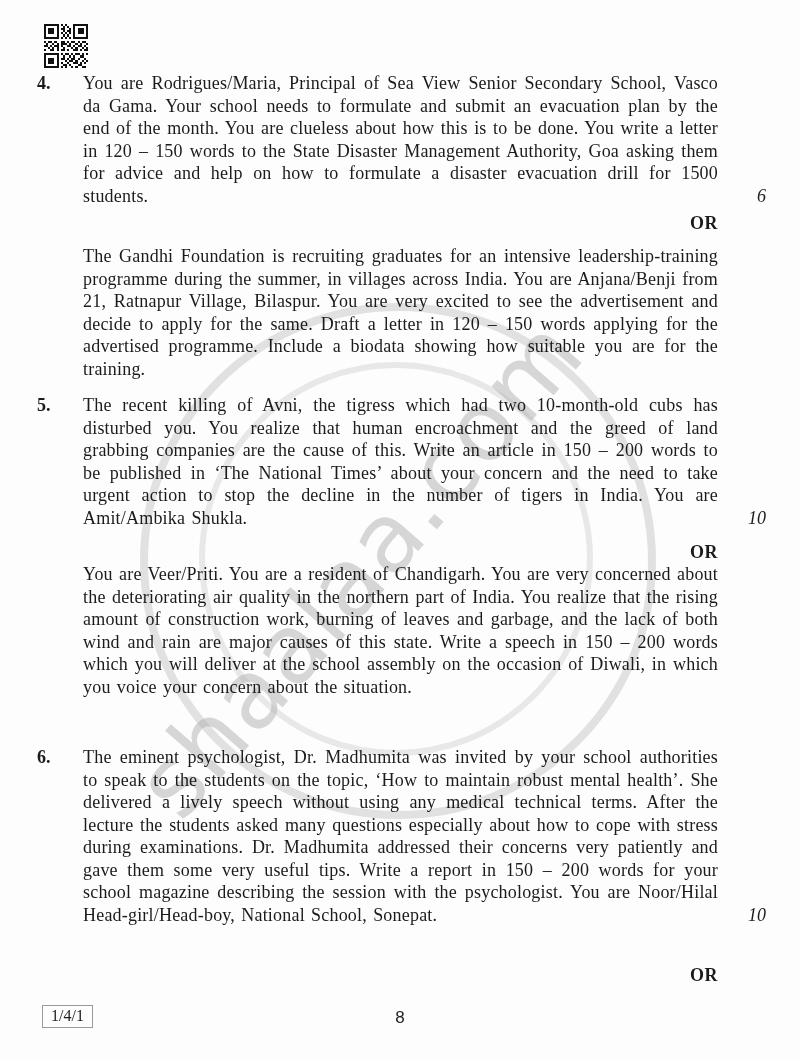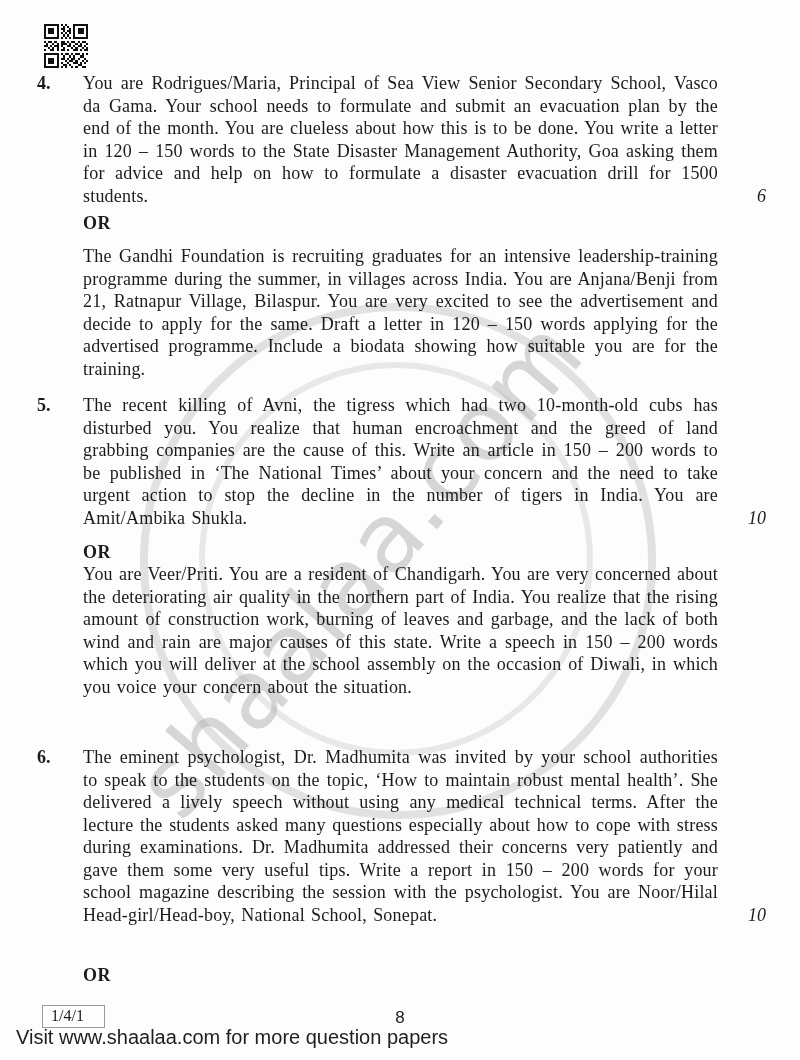--- a/index.html
+++ b/index.html
@@ -45,28 +45,28 @@
     position:absolute;left:-46px;top:0;width:36px;
     font-weight:bold;text-align:left;letter-spacing:0;
   }
   .marks{
     position:absolute;right:-48px;bottom:0;
     font-style:italic;letter-spacing:0;word-spacing:0;
     font-size:18px;
   }
   .or-head{
     position:absolute;left:83px;width:635px;
-    text-align:left;font-weight:bold;font-size:18px;
+    text-align:right;font-weight:bold;font-size:18px;
     letter-spacing:0.5px;
   }
   
   .paper-code{
     position:absolute;left:42px;top:1005px;
     border:1px solid #9a9a9a;
-    padding:1px 20px 2px 8px;
+    padding:1px 8px 2px 8px;
     font-size:16px;background:transparent;
     z-index:5;
   }
   .page-num{
     position:absolute;left:0;top:1008px;width:800px;
     text-align:center;
     font-family:"Liberation Sans","DejaVu Sans",sans-serif;
     font-size:17px;color:#222;
   }
   .promo{
@@ -223,16 +223,15 @@
     <div class="qblock" style="top:746px;">
       <span class="qnum">6.</span>
       <span>The eminent psychologist, Dr. Madhumita was invited by your school authorities to speak to the students on the topic, ‘How to maintain robust mental health’. She delivered a lively speech without using any medical technical terms. After the lecture the students asked many questions especially about how to cope with stress during examinations. Dr. Madhumita addressed their concerns very patiently and gave them some very useful tips. Write a report in 150 – 200 words for your school magazine describing the session with the psychologist. You are Noor/Hilal Head-girl/Head-boy, National School, Sonepat.</span>
       <span class="marks">10</span>
     </div>
 
     <div class="or-head" style="top:965px;">OR</div>
 
     <div class="paper-code">1/4/1</div>
     <div class="page-num">8</div>
-    <div class="promo">Visit www.shaalaa.com for more question papers</div>
 
   </div>
 </div>
 
 </body></html>

